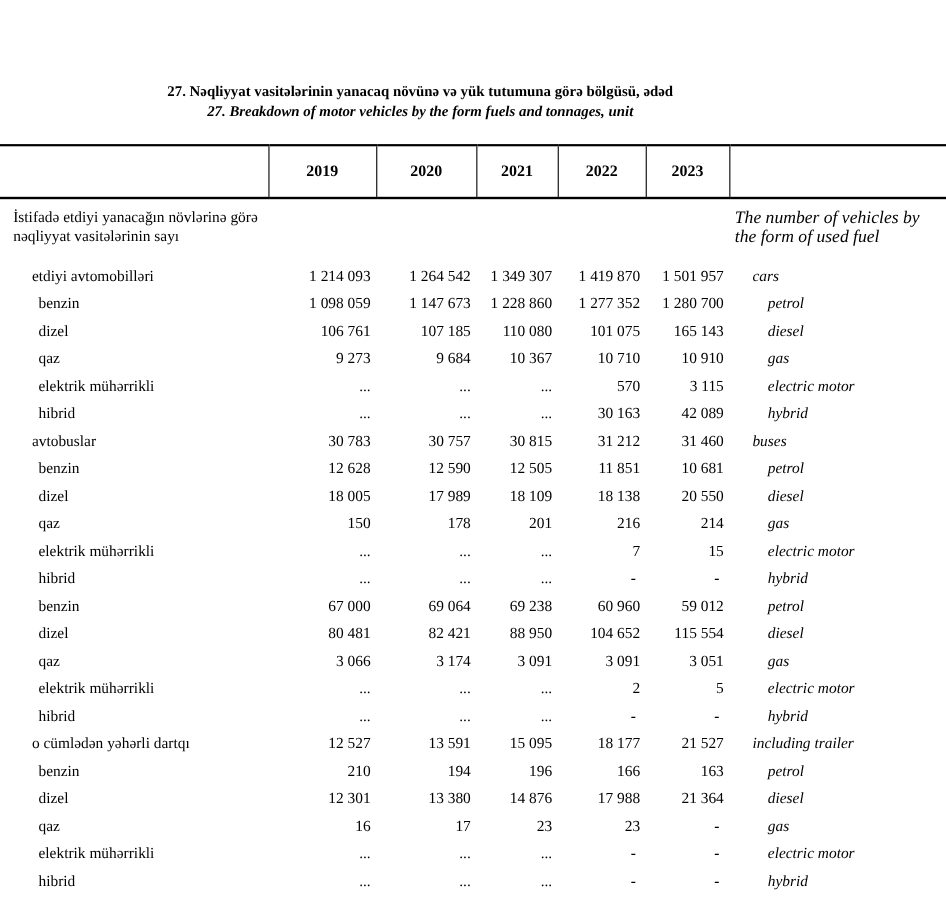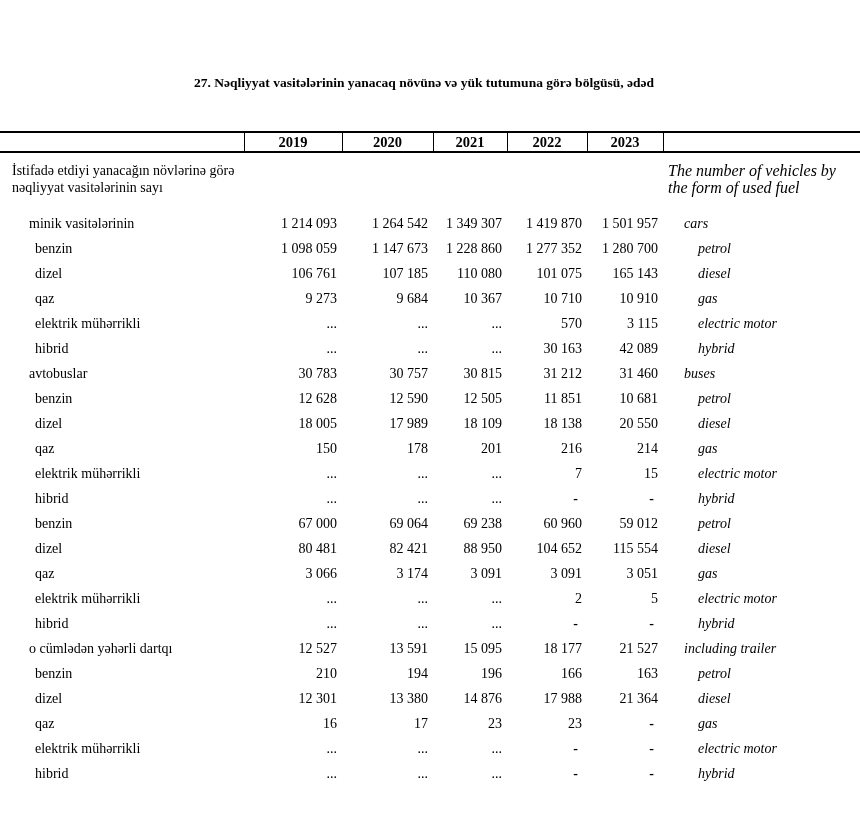--- a/index.html
+++ b/index.html
@@ -14,21 +14,20 @@
   .page {
     position: absolute; top: 0; left: 0;
     width: 860px; height: 828px;
     background: #fff;
   }
   .title-block {
     position: absolute;
     top: 74px; left: 0; width: 764px;
     text-align: center;
     line-height: 18px;
-    margin-left: 42px;
   }
   .title-az {
     font-size: 13.5px;
     font-weight: bold;
   }
   .title-en {
     font-size: 13.5px;
     font-weight: bold;
     font-style: italic;
   }
@@ -39,21 +38,21 @@
     border-collapse: collapse;
     table-layout: fixed;
     font-size: 14px;
   }
   table.stat-table th, table.stat-table td {
     vertical-align: middle;
     white-space: nowrap;
     overflow: visible;
   }
   thead th {
-    height: 20px;
+    height: 48px;
     border-top: 2px solid #000;
     border-bottom: 2px solid #000;
     font-weight: bold;
     font-size: 14.5px;
     text-align: center;
   }
   thead th.year-cell { border-left: 1.5px solid #000; border-right: 1.5px solid #000; }
   thead th.head-label { border-right: 1.5px solid #000; }
   thead th.head-en { border-left: 1.5px solid #000; }
 
@@ -82,20 +81,21 @@
   tr.data-row td.label.en.lvl1 { padding-left: 21px; margin-top: 36px; }
   tr.data-row td.label.en.lvl2 { padding-left: 35px; }
 </style>
 </head>
 <body>
 
 <div class="page">
 
   <div class="title-block">
     <div class="title-az">27. Nəqliyyat vasitələrinin yanacaq növünə və yük tutumuna görə bölgüsü, ədəd</div>
+    <div class="title-en">27. Breakdown of motor vehicles by the form fuels and tonnages, unit</div>
   </div>
 
   <table class="stat-table">
     <colgroup>
       <col style="width:244px">
       <col style="width:98px">
       <col style="width:91px">
       <col style="width:74px">
       <col style="width:80px">
       <col style="width:76px">
@@ -116,21 +116,21 @@
       <tr class="subheader-row">
         <td class="subheader-az">İstifadə etdiyi yanacağın növlərinə görə nəqliyyat vasitələrinin sayı</td>
         <td></td>
         <td></td>
         <td></td>
         <td></td>
         <td></td>
         <td class="subheader-en">The number of vehicles by the form of used fuel</td>
       </tr>
     <tr class="data-row">
-          <td class="label az lvl1">minik vasitələrinin</td>
+          <td class="label az lvl1">etdiyi avtomobilləri</td>
           <td class="num">1 214 093</td>
           <td class="num">1 264 542</td>
           <td class="num">1 349 307</td>
           <td class="num">1 419 870</td>
           <td class="num">1 501 957</td>
           <td class="label en lvl1">cars</td>
         </tr>
         <tr class="data-row">
           <td class="label az lvl2">benzin</td>
           <td class="num">1 098 059</td>

